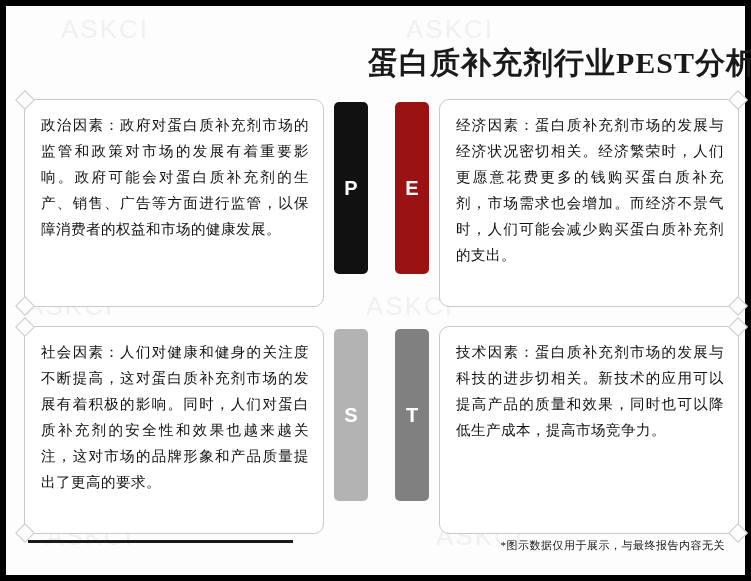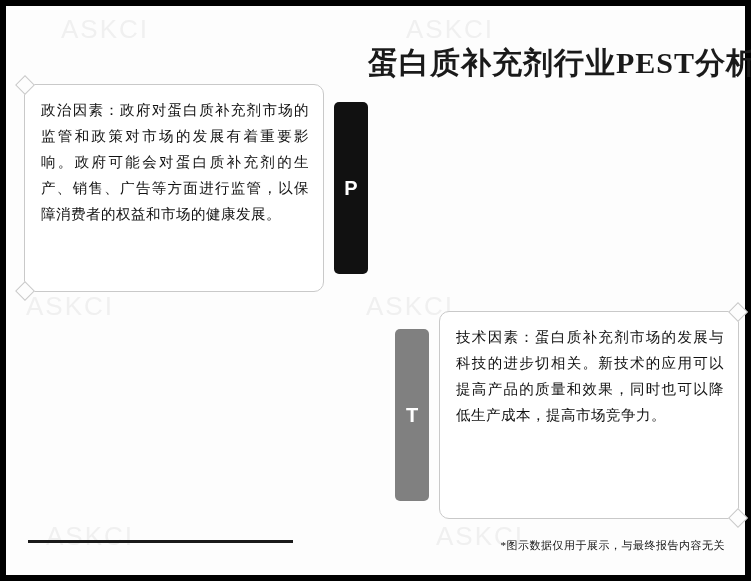--- a/index.html
+++ b/index.html
@@ -65,21 +65,21 @@
     height: 208px;
   }
   .q-tl { left: 0;     top: 0;   }
   .q-tr { left: 371px; top: 0;   }
   .q-bl { left: 0;     top: 227px; }
   .q-br { left: 371px; top: 227px; border-radius: 15px; }
 
   .card {
     position: absolute;
     left: 0;
-    top: 0;
+    top: 15px;
     width: 300px;
     height: 208px;
     box-sizing: border-box;
     border: 1px solid #c9c9c9;
     background: #ffffff;
     border-radius: 10px;
   }
   .card.right-side {
     left: 44px;
   }
@@ -159,21 +159,41 @@
       <div class="card">
         <div class="notch" style="left:-7px; top:-7px;"></div>
         <div class="notch" style="left:-7px; bottom:-7px;"></div>
         <div class="card-text">政治因素：政府对蛋白质补充剂市场的监管和政策对市场的发展有着重要影响。政府可能会对蛋白质补充剂的生产、销售、广告等方面进行监管，以保障消费者的权益和市场的健康发展。</div>
       </div>
       <div class="tab tab-right-of-card" style="background:#111111;">
         <span>P</span>
       </div>
     </div>
 
-
+    <div class="quad q-tr">
+      <div class="card right-side">
+        <div class="notch" style="right:-7px; top:-7px;"></div>
+        <div class="notch" style="right:-7px; bottom:-7px;"></div>
+        <div class="card-text">经济因素：蛋白质补充剂市场的发展与经济状况密切相关。经济繁荣时，人们更愿意花费更多的钱购买蛋白质补充剂，市场需求也会增加。而经济不景气时，人们可能会减少购买蛋白质补充剂的支出。</div>
+      </div>
+      <div class="tab tab-left-of-card" style="background:#9b1212;">
+        <span>E</span>
+      </div>
+    </div>
+
+    <div class="quad q-bl">
+      <div class="card">
+        <div class="notch" style="left:-7px; top:-7px;"></div>
+        <div class="notch" style="left:-7px; bottom:-7px;"></div>
+        <div class="card-text">社会因素：人们对健康和健身的关注度不断提高，这对蛋白质补充剂市场的发展有着积极的影响。同时，人们对蛋白质补充剂的安全性和效果也越来越关注，这对市场的品牌形象和产品质量提出了更高的要求。</div>
+      </div>
+      <div class="tab tab-right-of-card" style="background:#b3b3b3;">
+        <span>S</span>
+      </div>
+    </div>
 
     <div class="quad q-br">
       <div class="card right-side">
         <div class="notch" style="right:-7px; top:-7px;"></div>
         <div class="notch" style="right:-7px; bottom:-7px;"></div>
         <div class="card-text">技术因素：蛋白质补充剂市场的发展与科技的进步切相关。新技术的应用可以提高产品的质量和效果，同时也可以降低生产成本，提高市场竞争力。</div>
       </div>
       <div class="tab tab-left-of-card" style="background:#808080;">
         <span>T</span>
       </div>

